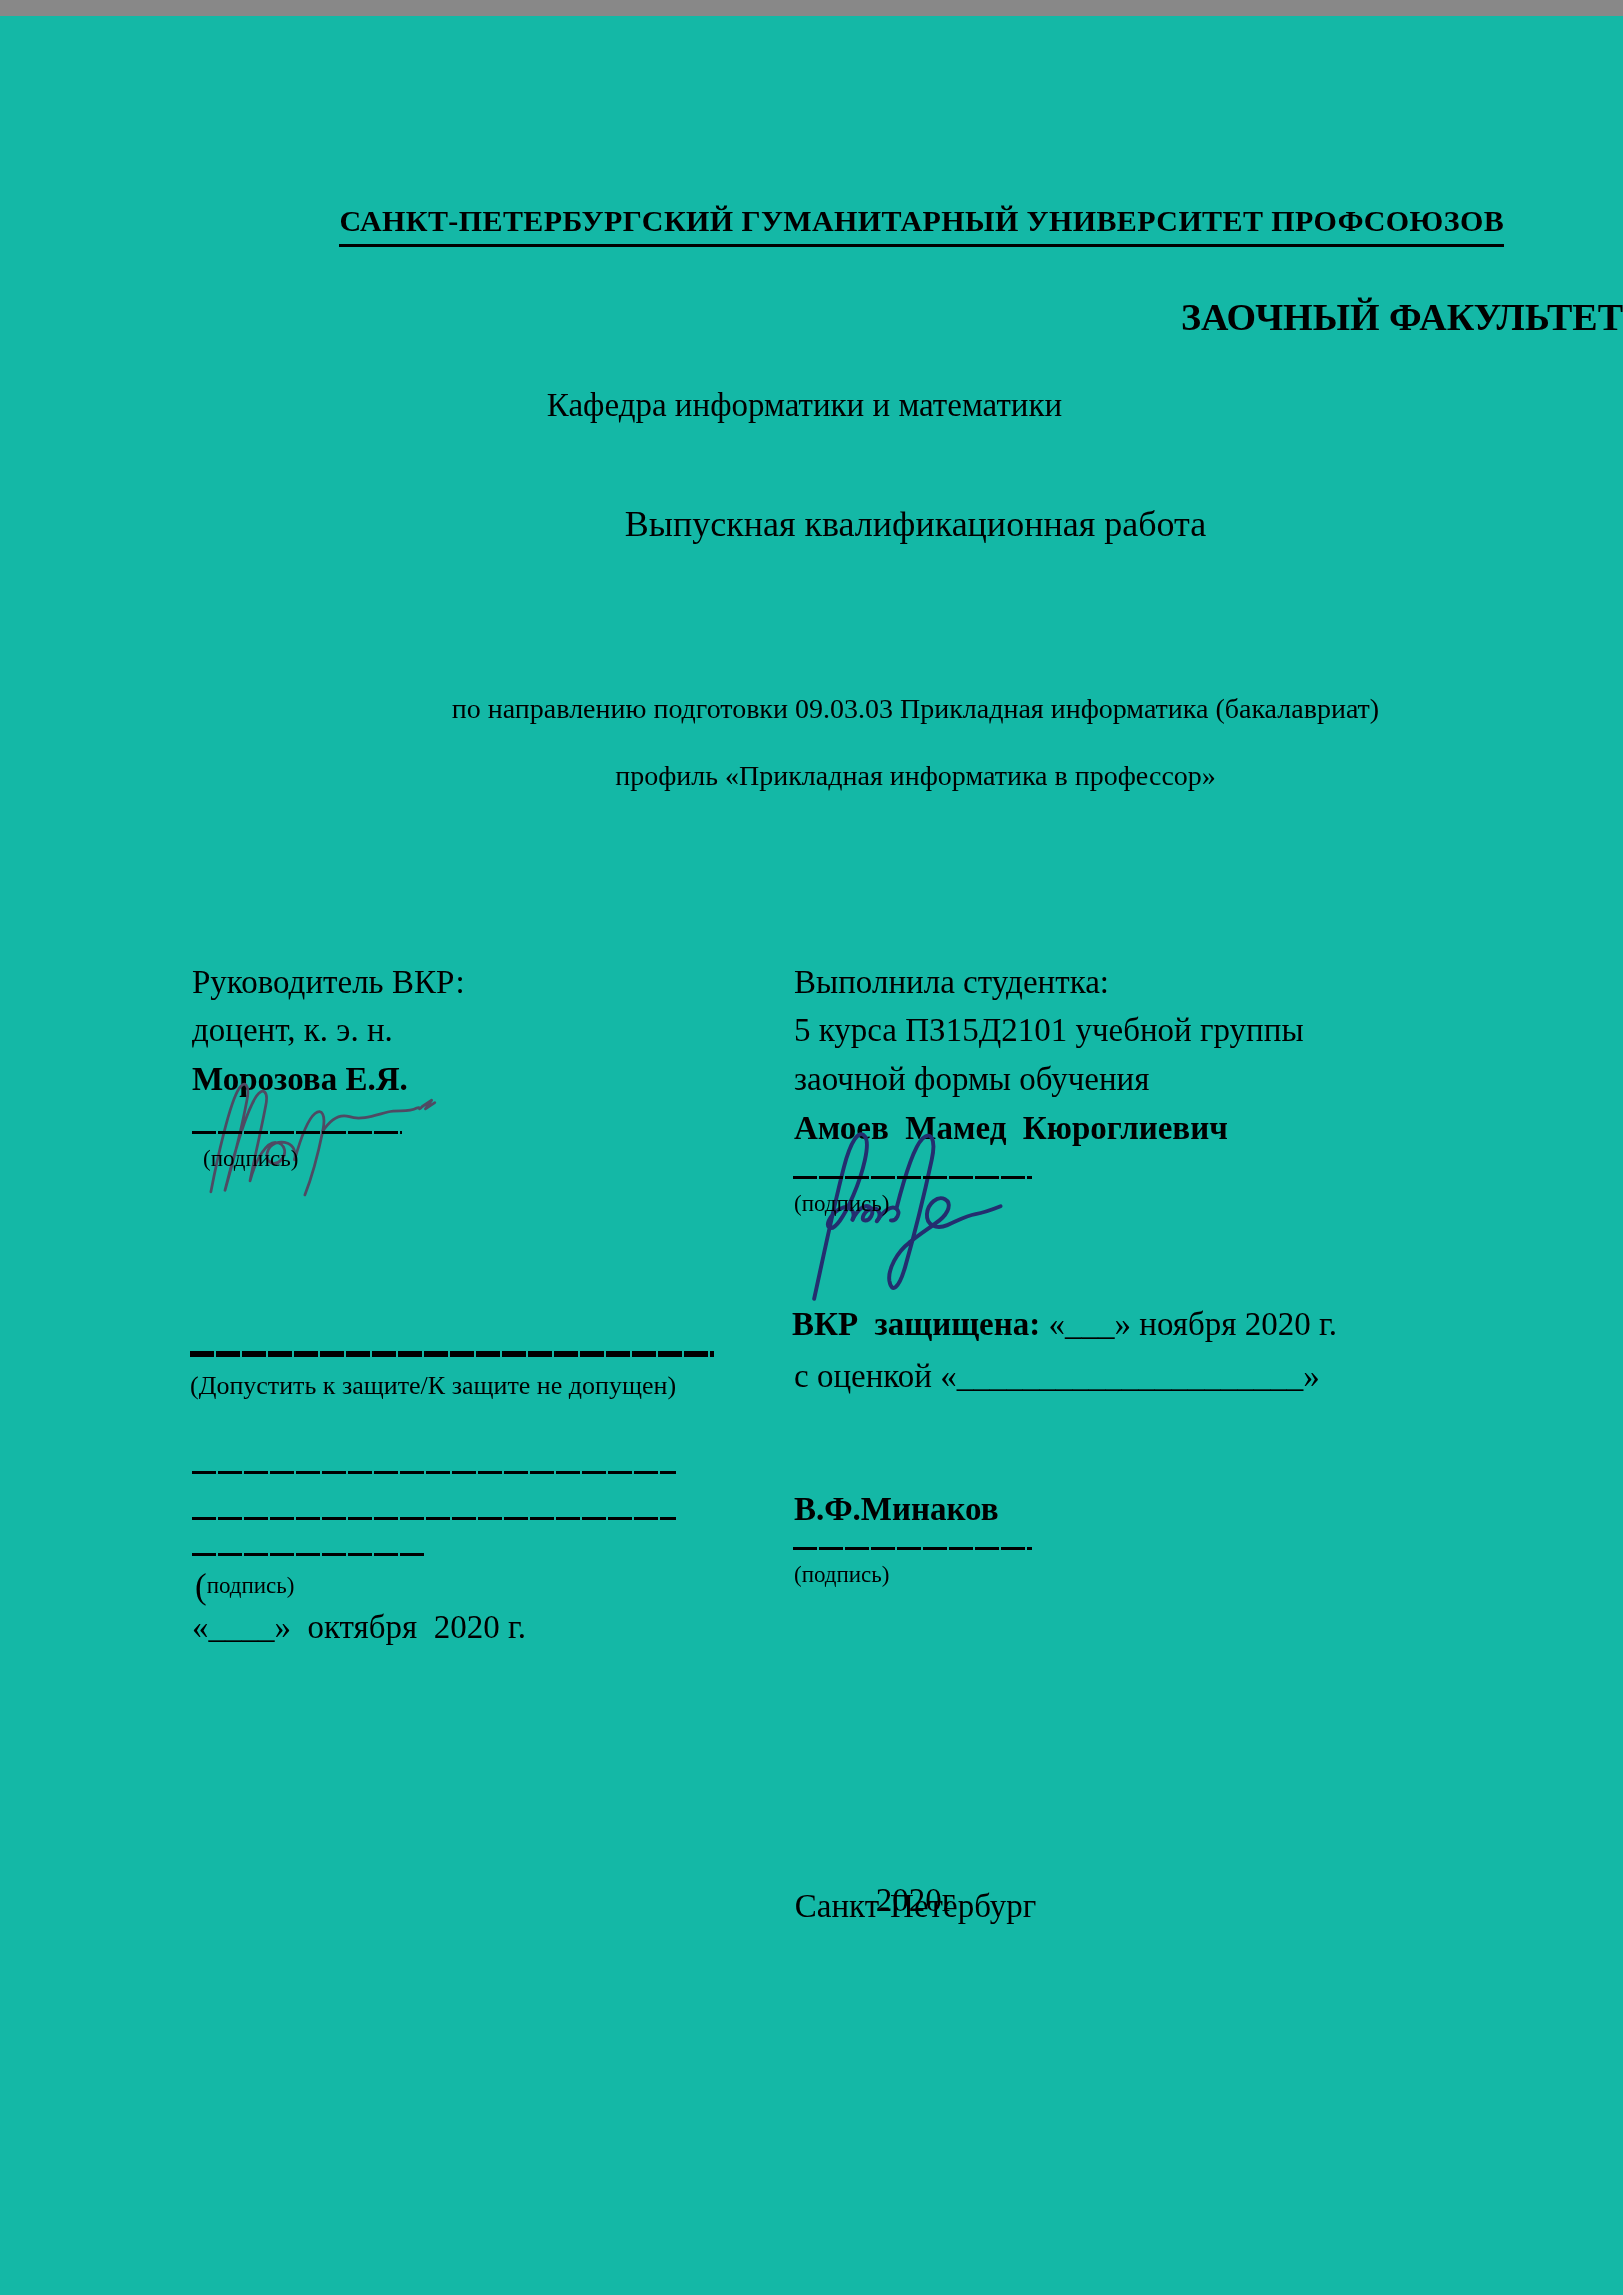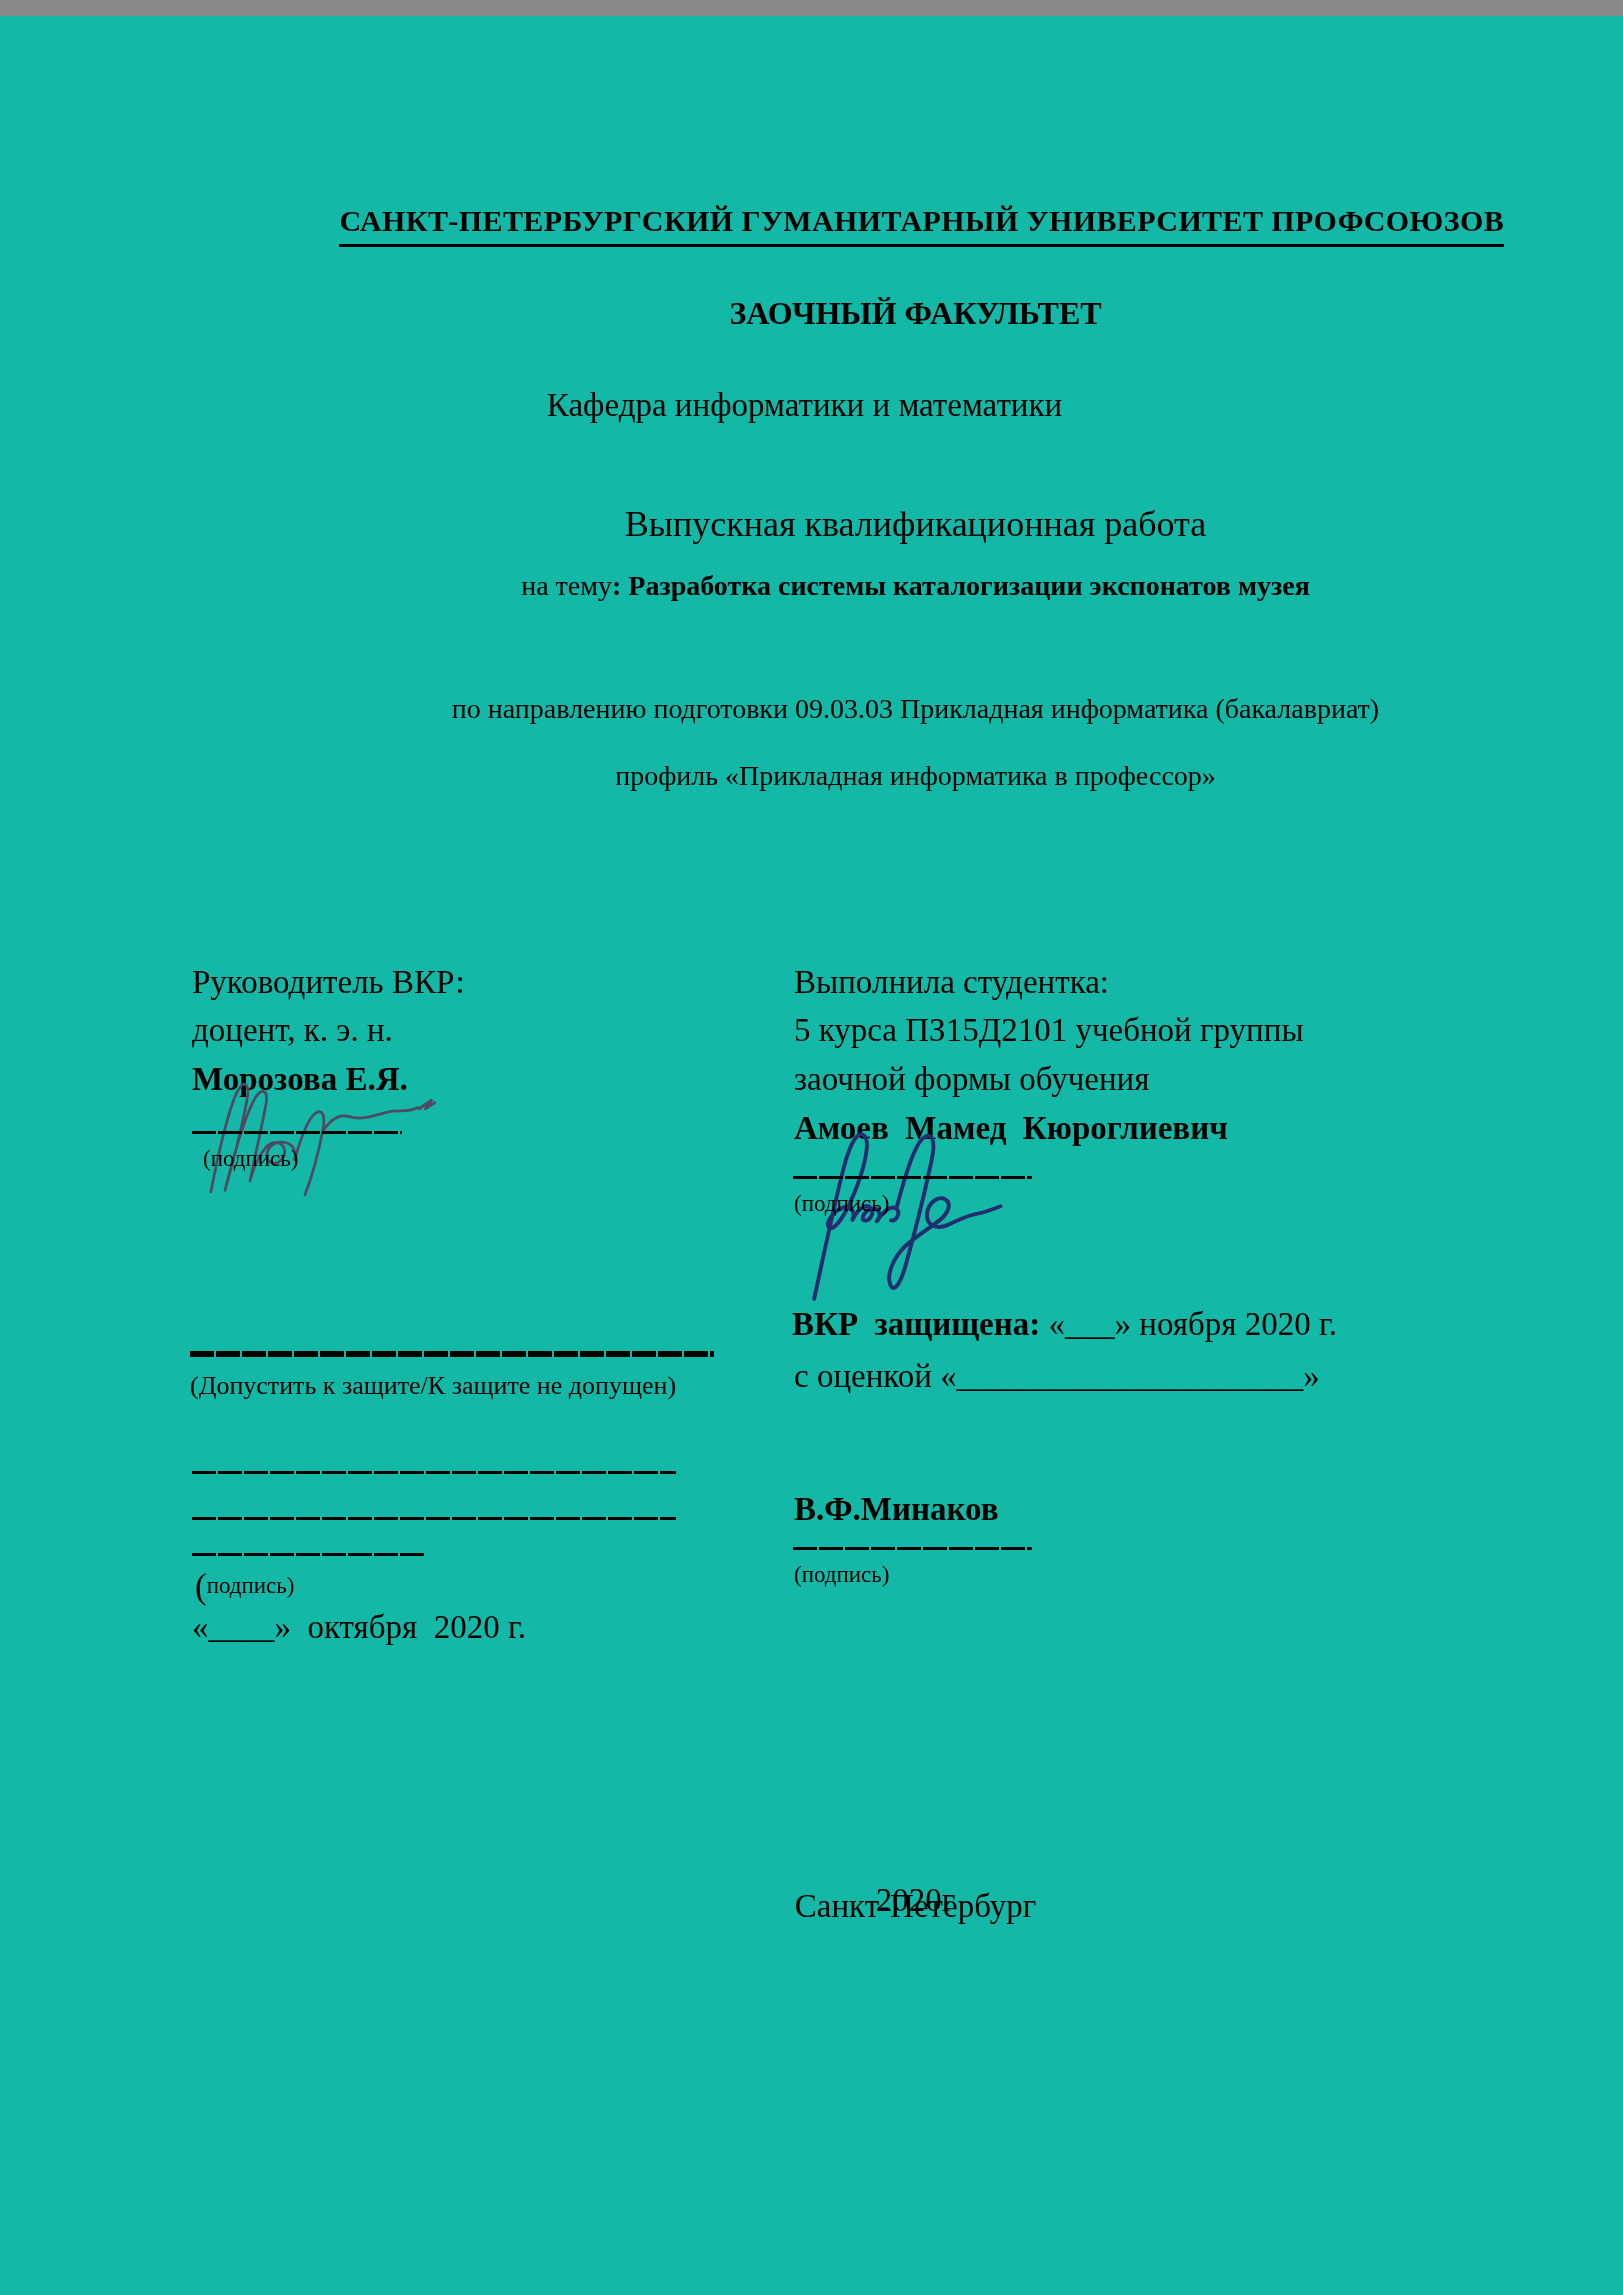--- a/index.html
+++ b/index.html
@@ -14,21 +14,21 @@
   }
   .abs{position:absolute;white-space:pre-wrap;line-height:1.18;text-align:right;}
   .band{position:absolute;left:208px;right:0;text-align:center;white-space:pre-wrap;}
   .b{font-weight:bold;}
   .t38{font-size:30px;}
   .t36{font-size:28px;}
   .t33{font-size:26px;}
   .t42{font-size:33px;}
   .t43{font-size:28px;}
   .t46{font-size:36px;}
-  .t48{font-size:32px;}
+  .t48{font-size:38px;text-align:right;}
   .t29{font-size:23px;}
   .uni{
     display:inline-block;
     border-bottom:3.9px solid #000;
     padding-bottom:6.3px;
     letter-spacing:0.4px;
   }
   .rule{
     position:absolute;height:3.1px;
     background:repeating-linear-gradient(to right,#000 0 23.6px,rgba(0,0,0,0) 23.6px 26px);
@@ -45,21 +45,20 @@
   <div class="band" style="top:173px">
     <span class="uni b t38">САНКТ-ПЕТЕРБУРГСКИЙ ГУМАНИТАРНЫЙ УНИВЕРСИТЕТ ПРОФСОЮЗОВ</span>
   </div>
 
   <div class="band b t48" style="top:279px">ЗАОЧНЫЙ ФАКУЛЬТЕТ</div>
 
   <div class="band t42" style="top:371px;padding-right:14px;left:0;">Кафедра информатики и математики</div>
 
   <div class="band t46" style="top:487px">Выпускная квалификационная работа</div>
 
-  <div class="band t36" style="top:554px"><span>на тему</span><span class="b">: Разработка системы каталогизации экспонатов музея</span></div>
 
   <div class="band t43" style="top:677px">по направлению подготовки 09.03.03 Прикладная информатика (бакалавриат)</div>
 
   <div class="band t43" style="top:744px">профиль «Прикладная информатика в профессор»</div>
 
   <div class="abs t42" style="left:192px;top:947px">Руководитель ВКР:</div>
   <div class="abs t42" style="left:192px;top:995px">доцент, к. э. н.</div>
   <div class="abs t42 b" style="left:192px;top:1044px">Морозова Е.Я.</div>
 
   <svg class="sig" style="left:187px;top:1049px" width="267" height="137" viewBox="0 0 340 175">

